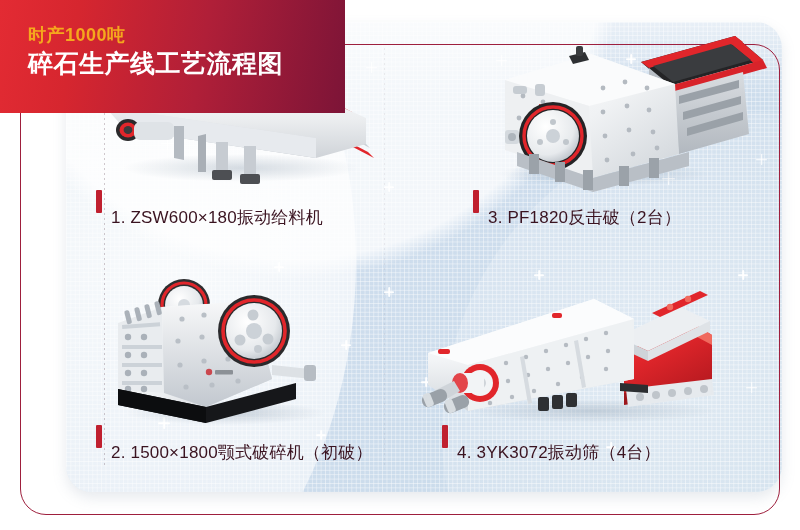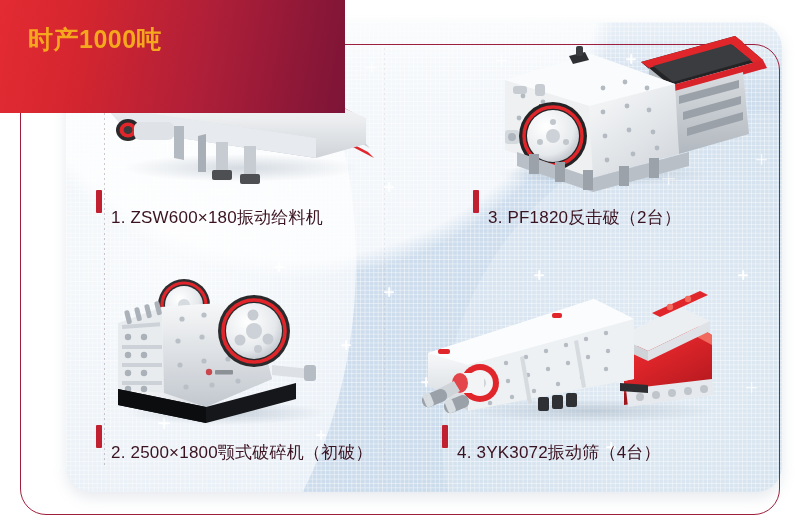--- a/index.html
+++ b/index.html
@@ -113,21 +113,21 @@
     height: 113px;
     background: linear-gradient(100deg, #e32b33 0%, #d6262f 22%, #b01f38 58%, #7c1437 100%);
     z-index: 8;
   }
   .banner-inner {
     position: absolute;
     left: 28px;
     top: 24px;
   }
   .title-line1 {
-    font-size: 25px;
+    font-size: 18px;
     font-weight: bold;
     color: #f5a81d;
     letter-spacing: 0.5px;
     line-height: 1.24;
     white-space: nowrap;
   }
   .title-line2 {
     font-size: 25px;
     font-weight: bold;
     color: #ffffff;
@@ -405,21 +405,21 @@
 
           <path d="M206,104 L244,108 L246,118 L206,114 Z" fill="#dde1e5"></path>
           <rect x="238" y="104" width="12" height="16" rx="3" fill="#b6bcc3"></rect>
 
           <path d="M52,128 L140,146 L230,122 L230,138 L140,162 L52,144 Z" fill="#16171a"></path>
           <path d="M52,128 L52,144 L140,162 L140,146 Z" fill="#0c0d0f"></path>
         </svg>
       </div>
       <div class="cell-label">
         <span class="label-bar"></span>
-        <span class="label-text">2. 2500×1800颚式破碎机（初破）</span>
+        <span class="label-text">2. 1500×1800颚式破碎机（初破）</span>
       </div>
     </div>
 
     <div class="cell cell-3">
       <div class="cell-art">
         <svg class="art-svg" viewBox="0 0 358 172" xmlns="http://www.w3.org/2000/svg">
           <defs>
             <linearGradient id="i-body" x1="0" y1="0" x2="1" y2="1">
               <stop offset="0%" stop-color="#ffffff"></stop>
                 <stop offset="50%" stop-color="#f0f2f4"></stop>
@@ -628,16 +628,17 @@
         <span class="label-bar"></span>
         <span class="label-text">4. 3YK3072振动筛（4台）</span>
       </div>
     </div>
 
   </div>
 
   <div class="banner">
     <div class="banner-inner">
       <div class="title-line1">时产1000吨</div>
+      <div class="title-line2">碎石生产线工艺流程图</div>
     </div>
   </div>
 
 </div>
 
 </body></html>

